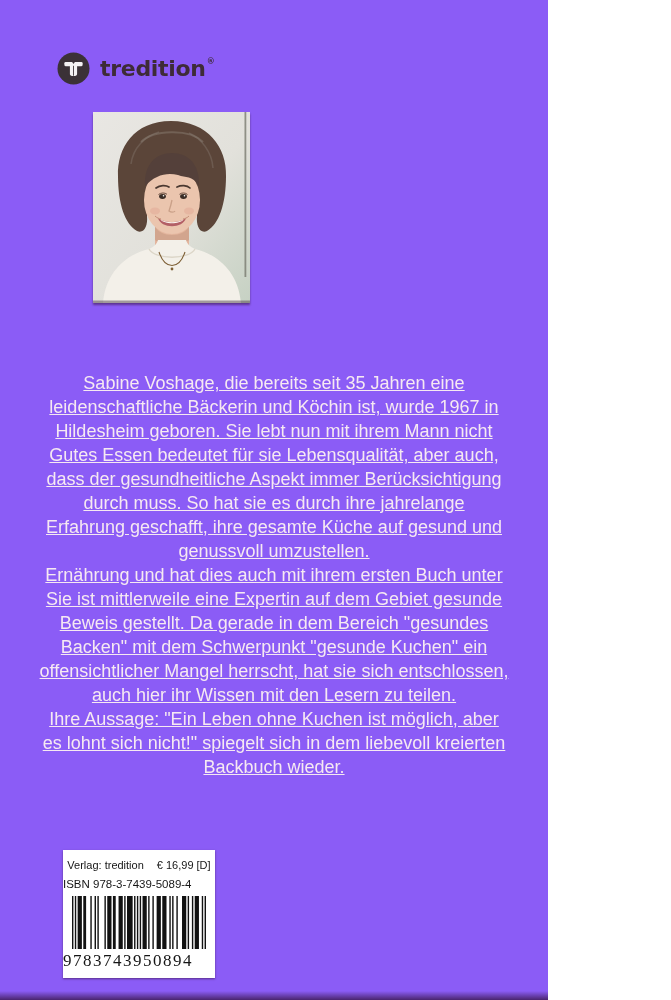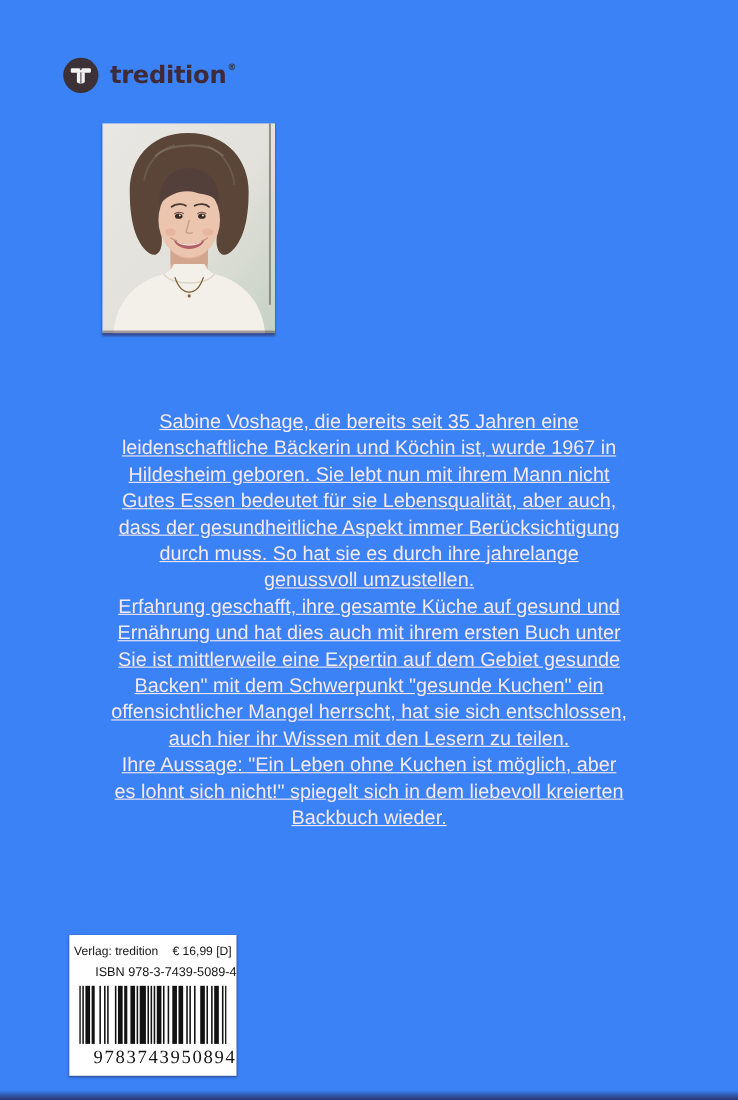--- a/index.html
+++ b/index.html
@@ -1,19 +1,19 @@
 <!DOCTYPE html>
 <html><head>
 <meta charset="utf-8">
 <style>
   html,body{margin:0;padding:0;}
   .page{
     position:relative;
-    width:671px;height:1000px;
-    background:#3b82f6;
+    width:548px;height:1000px;
+    background:#8b5cf6;
     overflow:hidden;
     font-family:"Liberation Sans",sans-serif;
   }
   
   .logo{
     position:absolute;left:57px;top:52px;
     display:flex;align-items:center;gap:10px;
   }
   .logo-word{
     font-family:"DejaVu Sans",sans-serif;
@@ -38,21 +38,21 @@
   }
   .bio-line{
     font:18px/24px "Liberation Sans",sans-serif;
     white-space:nowrap;
   }
   
   .pricebox{
     position:absolute;left:63px;top:850px;width:152px;height:128px;
     background:#ffffff;color:#151515;
     box-shadow:0 1px 2px rgba(40,0,25,.5);
-    text-align:right;
+    text-align:left;
   }
   .pub-row{
     display:flex;justify-content:center;gap:13px;
     font-size:11px;margin-top:9px;line-height:13px;
   }
   .isbn-row{font-size:11.5px;margin-top:6px;line-height:13px;}
   .barcode{width:134px;height:53px;display:block;margin:5px auto 0;background:#fff;}
   .bc-number{
     font-size:17px;letter-spacing:1.5px;line-height:22px;margin-top:1px;
     font-family:Liberation Serif, serif;
@@ -136,24 +136,25 @@
     </svg>
   </div>
 
   <div class="bio">
       <div class="bio-line">Sabine Voshage, die bereits seit 35 Jahren eine</div>
       <div class="bio-line">leidenschaftliche Bäckerin und Köchin ist, wurde 1967 in</div>
       <div class="bio-line">Hildesheim geboren. Sie lebt nun mit ihrem Mann nicht</div>
       <div class="bio-line">Gutes Essen bedeutet für sie Lebensqualität, aber auch,</div>
       <div class="bio-line">dass der gesundheitliche Aspekt immer Berücksichtigung</div>
       <div class="bio-line">durch muss. So hat sie es durch ihre jahrelange</div>
+      <div class="bio-line">Erfahrung geschafft, ihre gesamte Küche auf gesund und</div>
       <div class="bio-line">genussvoll umzustellen.</div>
-      <div class="bio-line">Erfahrung geschafft, ihre gesamte Küche auf gesund und</div>
       <div class="bio-line">Ernährung und hat dies auch mit ihrem ersten Buch unter</div>
       <div class="bio-line">Sie ist mittlerweile eine Expertin auf dem Gebiet gesunde</div>
+      <div class="bio-line">Beweis gestellt. Da gerade in dem Bereich "gesundes</div>
       <div class="bio-line">Backen" mit dem Schwerpunkt "gesunde Kuchen" ein</div>
       <div class="bio-line">offensichtlicher Mangel herrscht, hat sie sich entschlossen,</div>
       <div class="bio-line">auch hier ihr Wissen mit den Lesern zu teilen.</div>
       <div class="bio-line">Ihre Aussage: "Ein Leben ohne Kuchen ist möglich, aber</div>
       <div class="bio-line">es lohnt sich nicht!" spiegelt sich in dem liebevoll kreierten</div>
       <div class="bio-line">Backbuch wieder.</div>
     </div>
 
   <div class="pricebox">
     <div class="pub-row">

